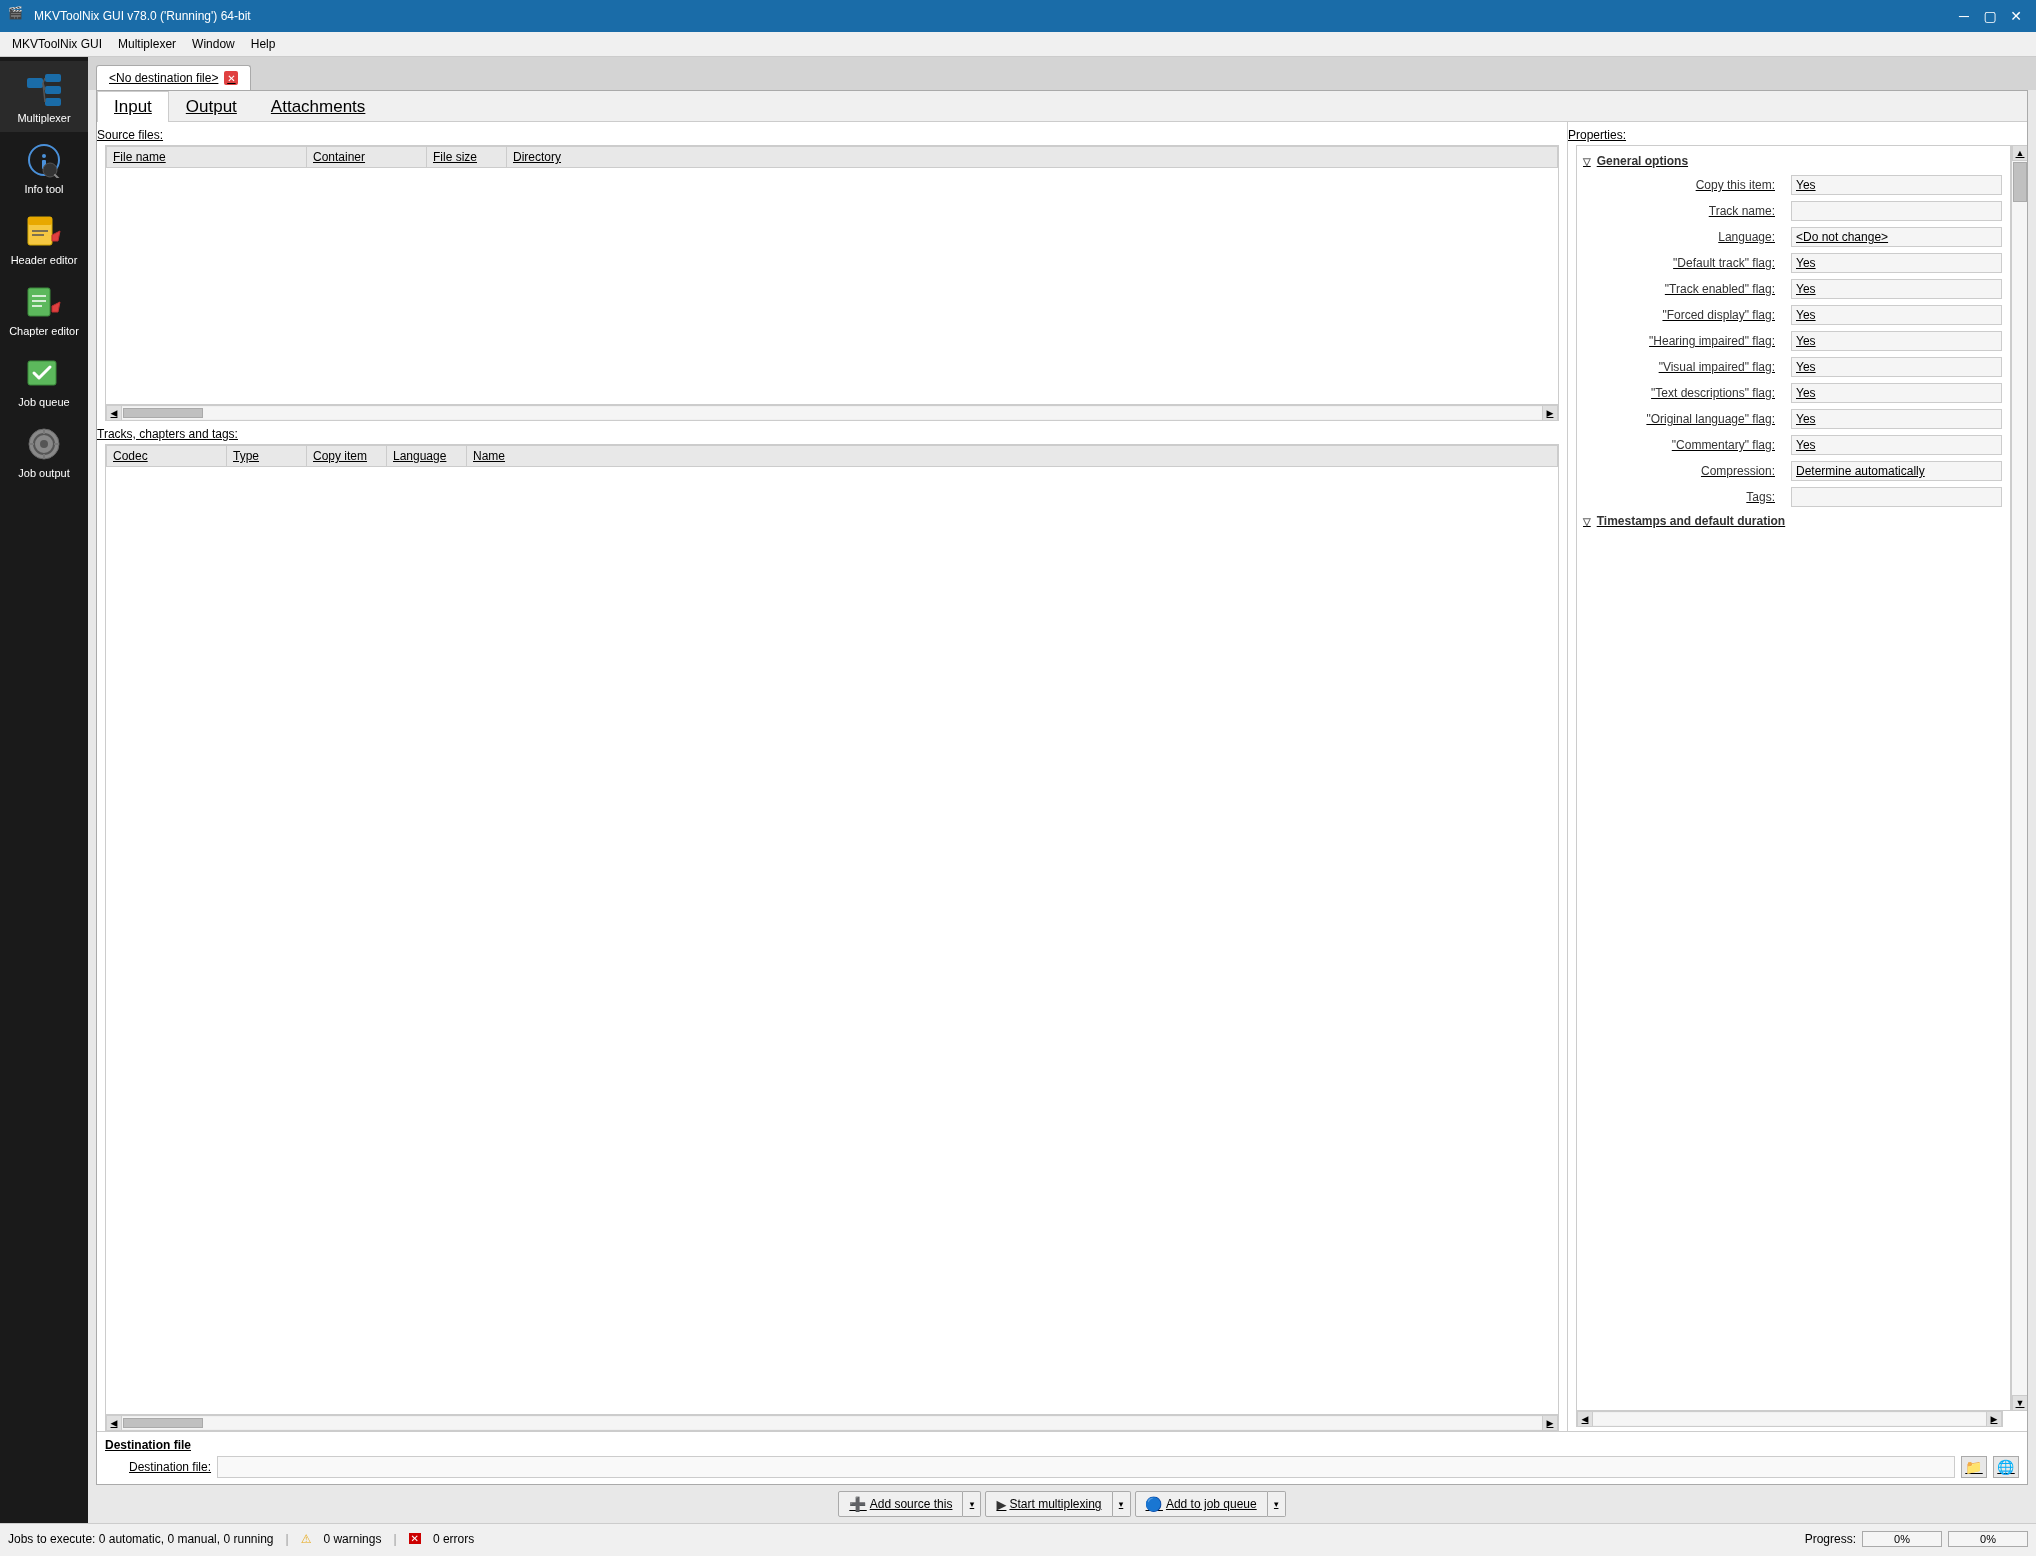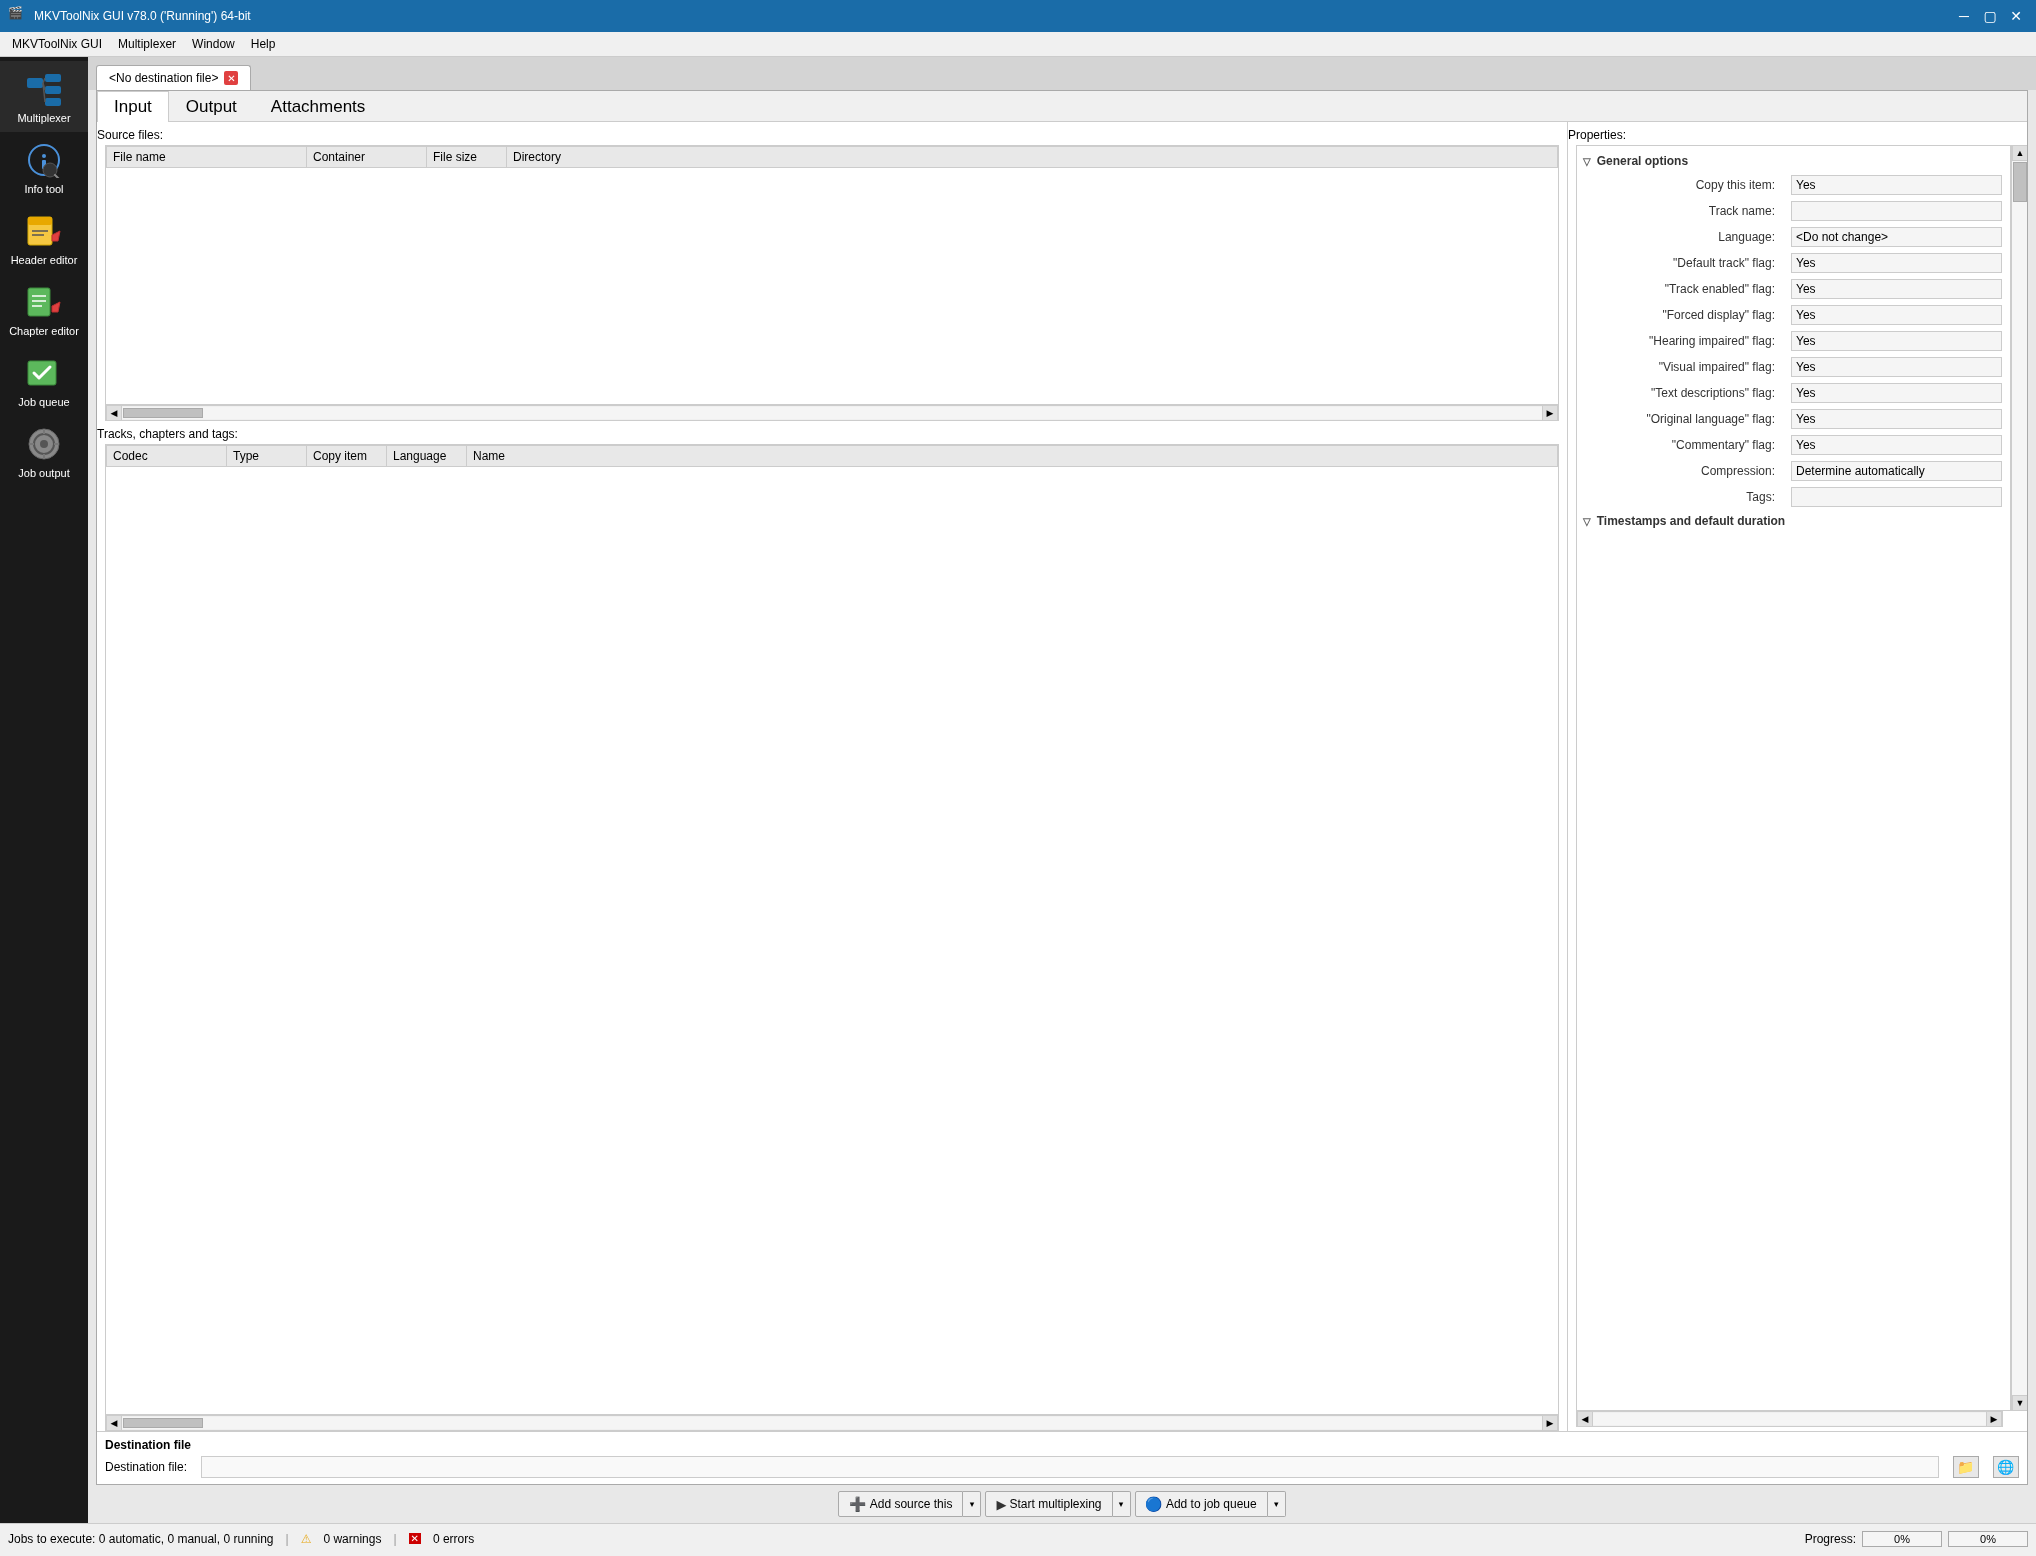--- a/index.html
+++ b/index.html
@@ -72,20 +72,21 @@
       font-size: 24px;
     }
 
     
     .content-area {
       flex: 1;
       display: flex;
       flex-direction: column;
       background: #e8e8e8;
       overflow: hidden;
+      text-decoration: underline;
     }
 
     
     .doc-tabs {
       display: flex;
       align-items: flex-end;
       padding: 8px 8px 0;
       background: #d4d4d4;
     }
     .doc-tab {
@@ -290,21 +291,22 @@
       border-top: 1px solid #ccc;
     }
     .dest-label-big {
       font-size: 12px;
       font-weight: bold;
       margin-bottom: 4px;
     }
     .dest-row {
       display: flex;
       align-items: center;
-      gap: 14px;
+      gap: 6px;
+      margin-left: 24px;
     }
     .dest-field-label {
       font-size: 12px;
       white-space: nowrap;
     }
     .dest-input {
       flex: 1;
       height: 22px;
       border: 1px solid #ccc;
       background: #f9f9f9;

